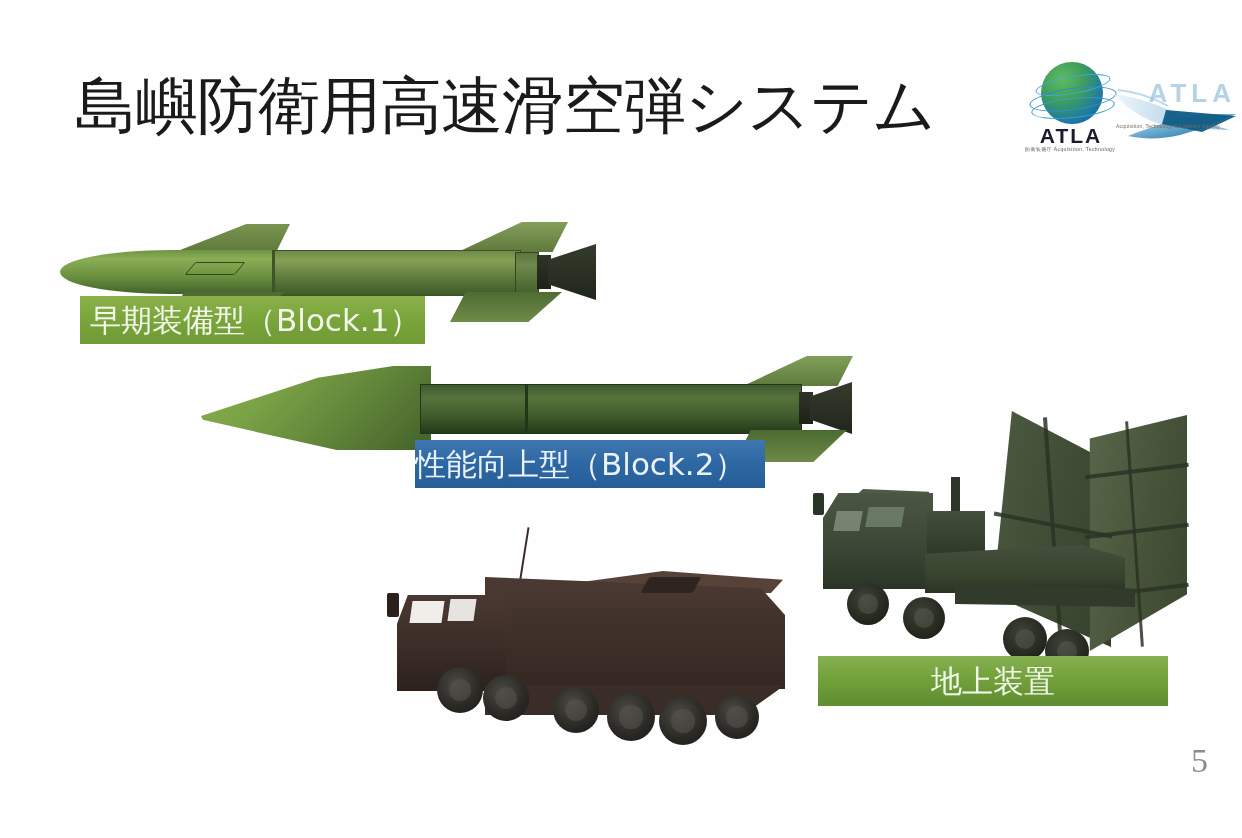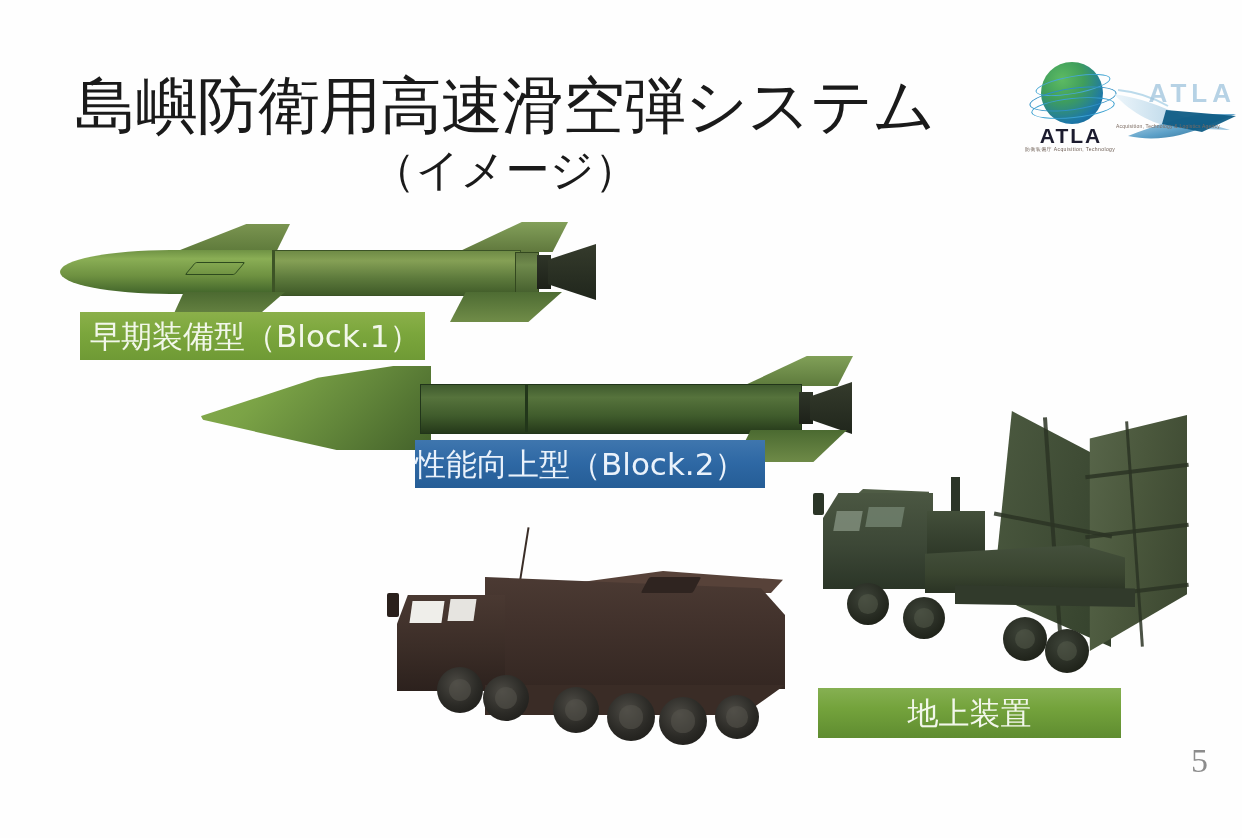--- a/index.html
+++ b/index.html
@@ -144,32 +144,32 @@
     background:linear-gradient(to bottom,#353b2c,#20261c);
     clip-path:polygon(0% 28%,100% 0%,100% 100%,0% 72%);
   }
 
   
   .label{
     position:absolute;color:#f2f7ea;white-space:nowrap;
     font-family:"DejaVu Sans","Liberation Sans",sans-serif;
   }
   .label-green1{
-    left:80px;top:312px;width:345px;height:48px;
+    left:80px;top:296px;width:345px;height:48px;
     background:linear-gradient(to bottom,#8bb04a 0%,#7ba63c 45%,#6f9a35 100%);
     font-size:31px;line-height:48px;padding-left:10px;box-sizing:border-box;
   }
   .label-blue{
     left:415px;top:440px;width:350px;height:48px;
     background:linear-gradient(to bottom,#3f76ae 0%,#2e68a4 48%,#255d96 100%);
     font-size:31px;line-height:48px;box-sizing:border-box;
     color:#eaf2fb;
   }
   .label-green2{
-    left:818px;top:688px;width:303px;height:50px;
+    left:818px;top:656px;width:350px;height:50px;
     background:linear-gradient(to bottom,#86b052 0%,#74a33c 40%,#5f8c30 100%);
     font-size:31px;line-height:50px;text-align:center;
   }
 
   
   .veh-brown{position:absolute;left:375px;top:535px;width:460px;height:215px;}
   .bv-box{
     position:absolute;left:110px;top:42px;width:300px;height:112px;
     background:linear-gradient(to bottom,#4b3a33 0%,#42322c 40%,#342722 100%);
     clip-path:polygon(0% 0%,92% 10%,100% 34%,100% 100%,0% 100%);
@@ -276,21 +276,20 @@
     font-size:34px;color:#8c8c8c;font-family:"Liberation Serif",serif;
   }
 </style>
 </head>
 <body>
 
 <div class="slide">
 
   <div class="title-block">
     <div class="title-main">島嶼防衛用高速滑空弾システム</div>
-    <div class="title-sub">（イメージ）</div>
   </div>
 
   <div class="logo-wrap">
     <div class="logo-globe">
       <div class="globe-ball"></div>
       <div class="globe-ring ring3"></div>
       <div class="globe-ring ring1"></div>
       <div class="globe-ring ring2"></div>
       <div class="logo-text">ATLA</div>
       <div class="logo-subtext">防衛装備庁 Acquisition, Technology &amp; Logistics Agency</div>

